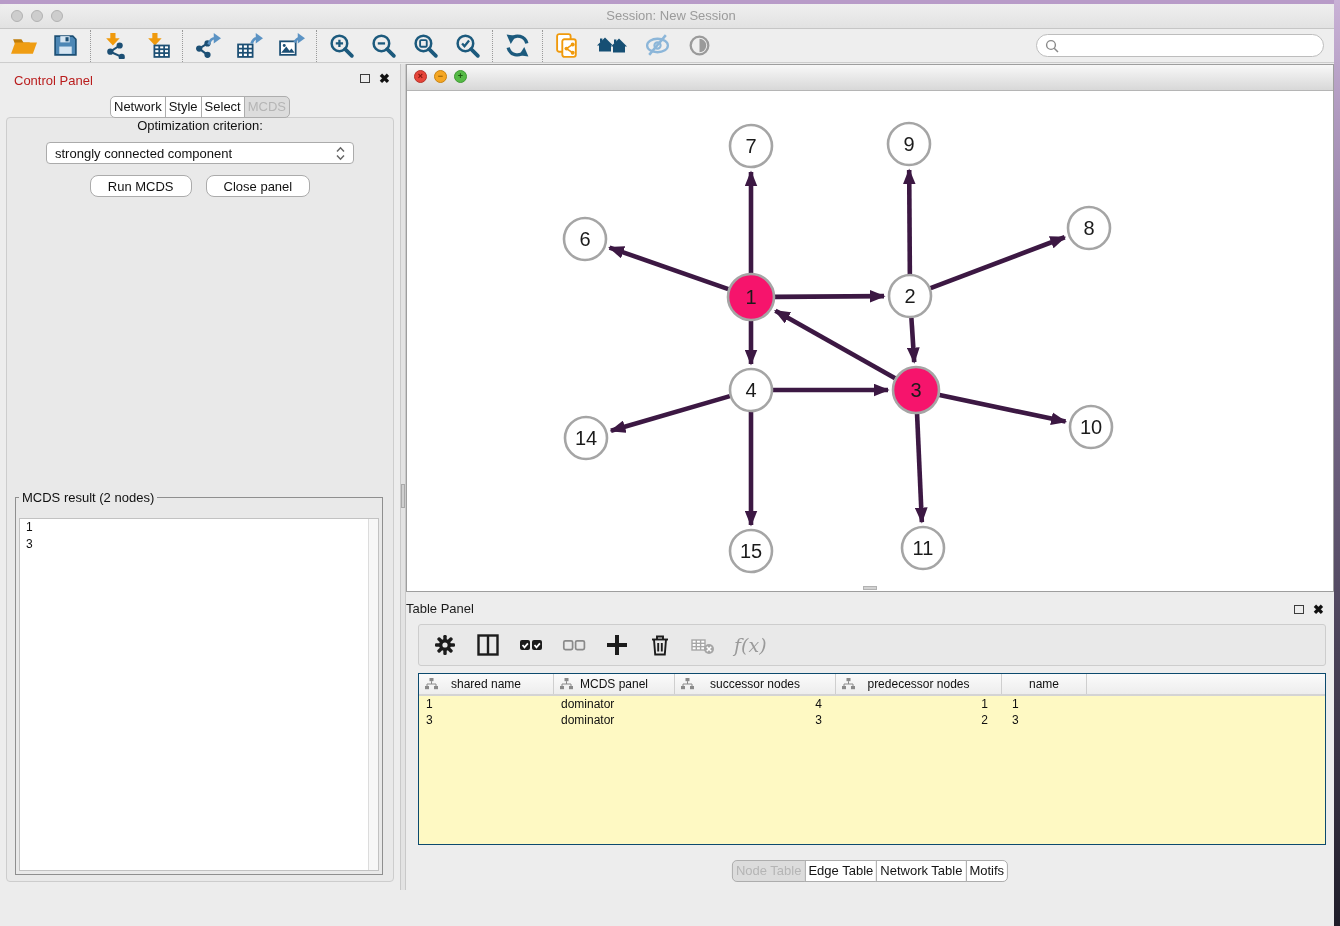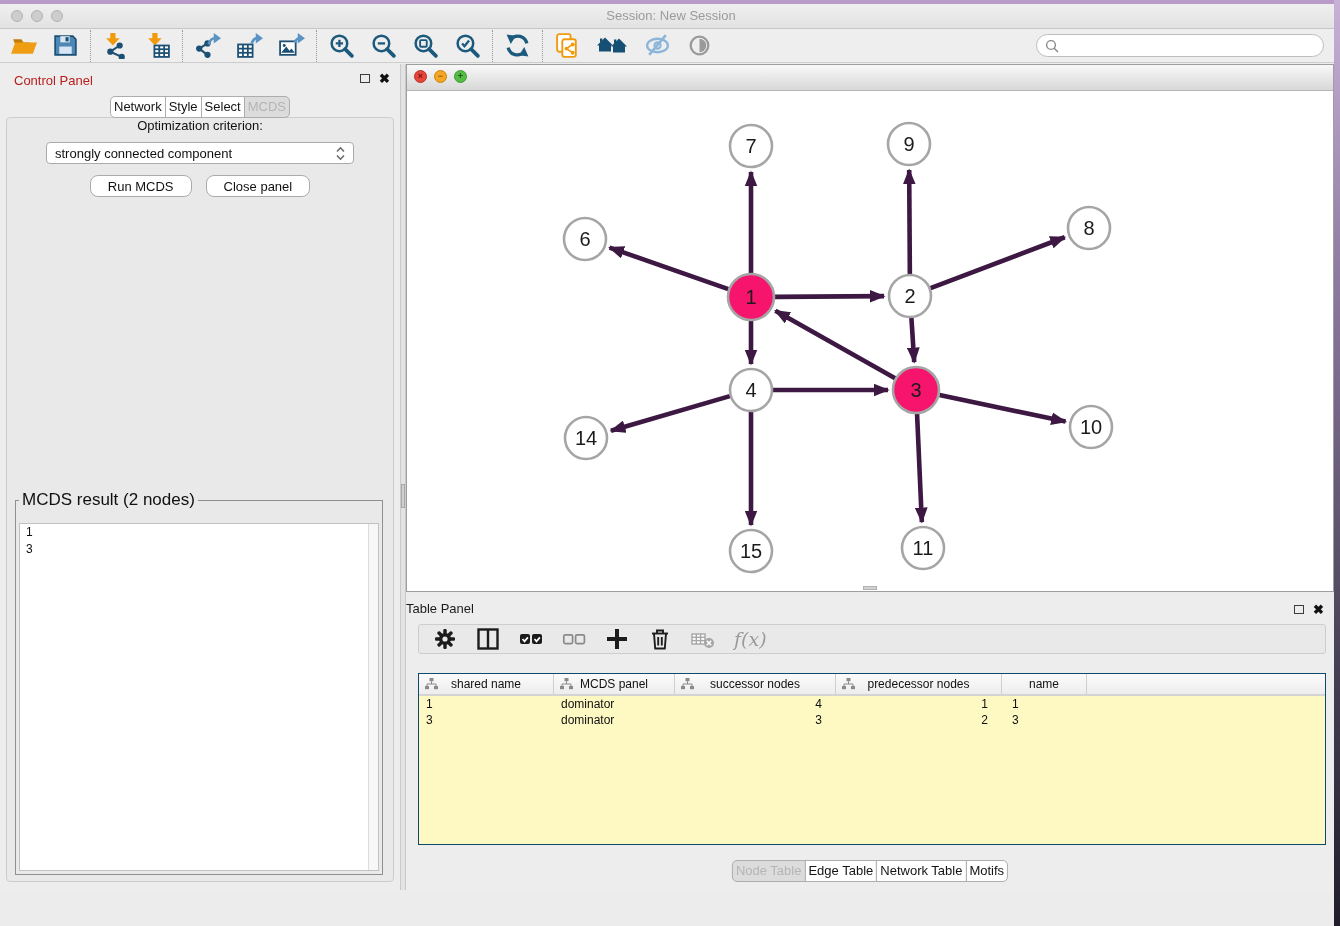--- a/index.html
+++ b/index.html
@@ -41,21 +41,21 @@
        border:1px solid #cdcdcd;border-radius:4px;}
   .opt-label{text-align:center;font-size:13px;color:#101010;}
   .dropdown{margin:9px auto 0;width:308px;height:22px;background:#fff;border:1px solid #ababab;border-radius:4px;
        display:flex;align-items:center;padding:0 8px;font-size:13px;color:#111;box-sizing:border-box;}
   .dropdown .dd-label{flex:1;}
   .cp-buttons{display:flex;justify-content:center;gap:14px;margin-top:11px;}
   .cp-btn{height:22px;padding:0 17px;background:#fff;border:1px solid #ababab;border-radius:8px;
        font-size:13px;color:#111;font-family:inherit;}
   .result-fieldset{position:absolute;left:8px;right:10px;top:372px;bottom:6px;border:1px solid #8f8f8f;
        margin:0;padding:0;background:#e9e9e9;}
-  .result-fieldset legend{font-size:17px;color:#101010;margin-left:3px;padding:0 3px;}
+  .result-fieldset legend{font-size:13px;color:#101010;margin-left:3px;padding:0 3px;}
   .result-list{position:absolute;left:3px;right:3px;top:13px;bottom:3px;background:#fff;border:1px solid #c2c2c2;}
   .result-item{font-size:12px;color:#101010;padding-left:6px;line-height:17px;}
   .result-scroll{position:absolute;top:0;right:0;bottom:0;width:9px;background:#f7f7f7;border-left:1px solid #dcdcdc;}
   
   .v-divider{position:absolute;left:400px;top:64px;width:6px;bottom:36px;background:#e3e3e3;
        border-left:1px solid #c9c9c9;border-right:1px solid #c9c9c9;box-sizing:border-box;}
   .v-handle{position:absolute;left:0px;top:420px;width:4px;height:24px;background:#cfcfcf;border:1px solid #a9a9a9;box-sizing:border-box;}
   
   .network-window{position:absolute;left:406px;top:64px;width:928px;height:528px;background:#fff;
        border:1px solid #9e9e9e;box-sizing:border-box;}
@@ -65,21 +65,21 @@
        align-items:center;justify-content:center;font-size:9px;font-weight:bold;line-height:1;}
   .nw-close{background:#e6453a;border:1px solid #b53229;color:#7d120d;}
   .nw-min{background:#f5a623;border:1px solid #c98410;color:#8f5c03;}
   .nw-zoom{background:#55ba46;border:1px solid #3f9a33;color:#1c5a12;}
   .nw-title{position:absolute;left:0;right:0;top:4px;text-align:center;font-size:13px;color:#1a1a1a;}
   .nw-canvas{position:absolute;left:0;top:25px;right:0;bottom:0;}
   .nw-handle{position:absolute;bottom:1px;left:456px;width:14px;height:4px;background:#d2d2d2;border:1px solid #b2b2b2;box-sizing:border-box;}
   
   .table-panel{position:absolute;left:406px;top:595px;width:928px;height:295px;background:#ededed;}
   .tp-title{position:absolute;left:0;top:6px;font-size:13px;color:#1c1c1c;}
-  .tp-toolbar{position:absolute;top:29px;left:12px;right:8px;height:30px;background:#e9e9e9;
+  .tp-toolbar{position:absolute;top:29px;left:12px;right:8px;height:42px;background:#e9e9e9;
        border:1px solid #cdcdcd;border-radius:3px;display:flex;align-items:center;gap:19px;padding:0 14px;box-sizing:border-box;}
   .tp-ticon{width:24px;height:24px;}
   .fx-ico{font-family:"DejaVu Serif",serif;font-style:italic;font-size:19px;color:#9a9a9a;}
   .tp-table{position:absolute;top:78px;left:12px;right:8px;bottom:45px;background:#fef9c3;border:1px solid #0c4a6e;
        box-sizing:border-box;overflow:hidden;}
   .tbl-header{display:flex;height:20px;background:linear-gradient(#fbfbfb,#ededed);border-bottom:2px solid #d4d4d4;}
   .th{position:relative;display:flex;align-items:center;justify-content:center;font-size:12px;color:#101010;
        border-right:1px solid #cfcfcf;box-sizing:border-box;}
   .th .col-ico{position:absolute;left:6px;top:4px;}
   .tbl-row{display:flex;height:16px;}

